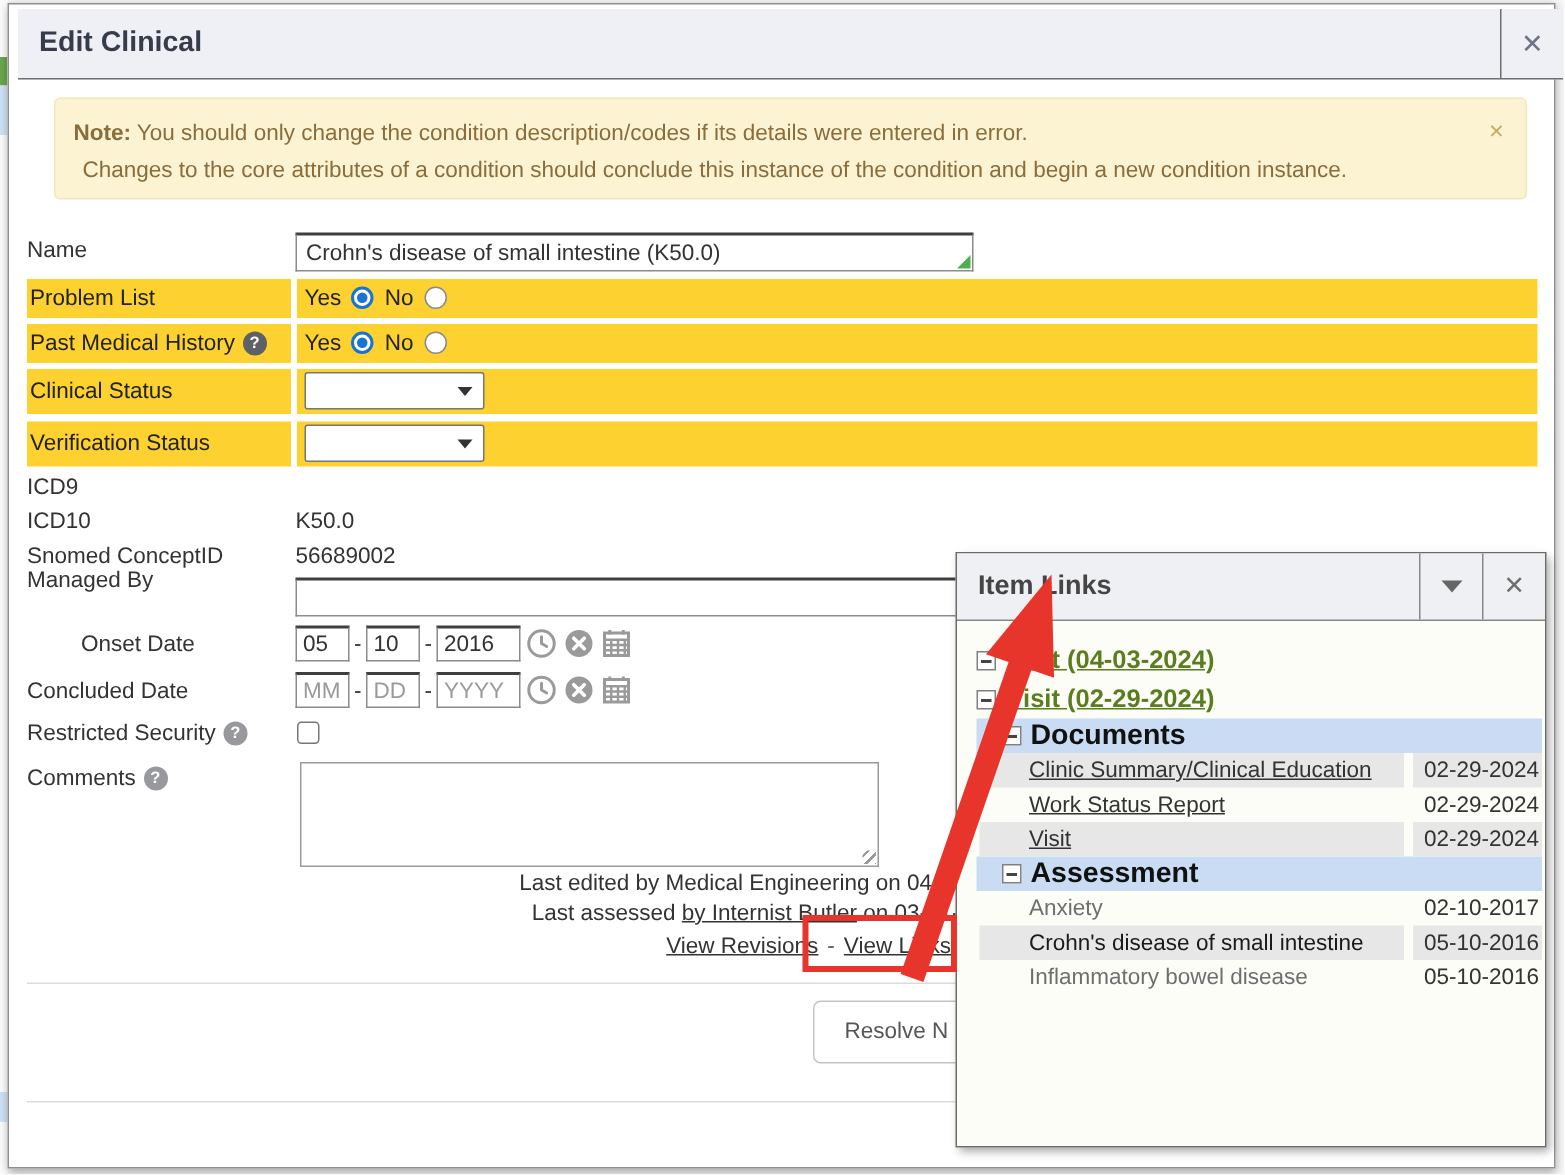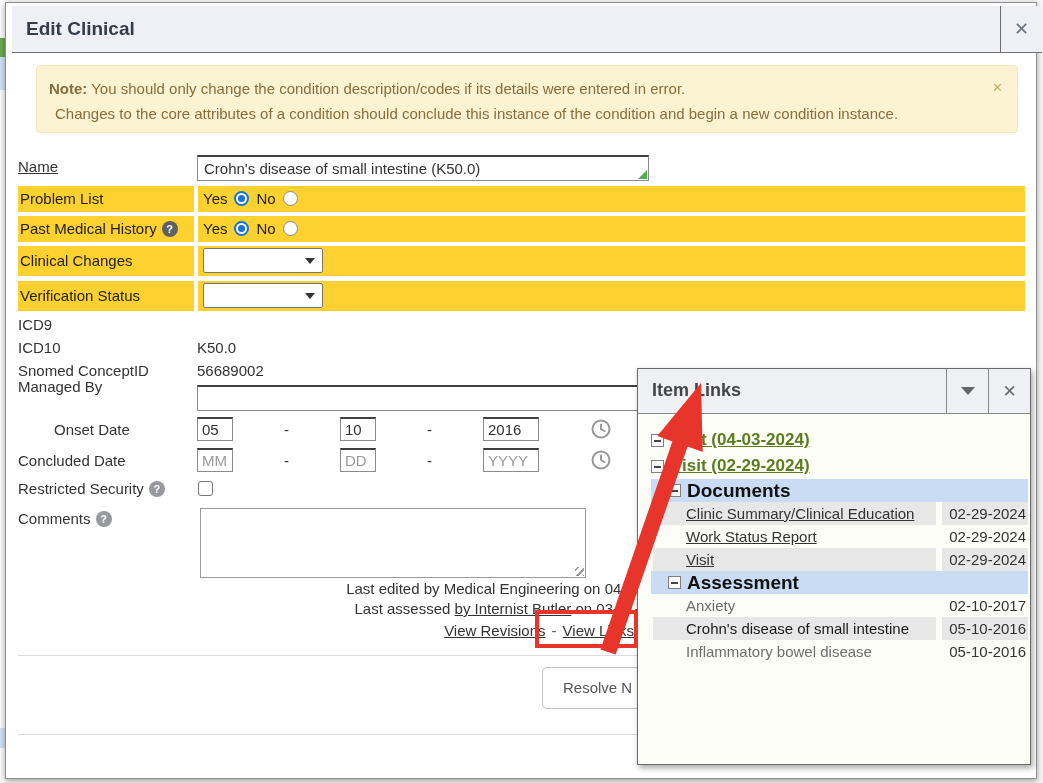--- a/index.html
+++ b/index.html
@@ -53,21 +53,21 @@
   .tfield { background:#fff; border:1px solid #8b8b8b; border-top:2px solid #3f3f3f;
             font-family:"Liberation Sans",sans-serif; font-size:15px; color:#333; padding:2px 6px; }
   .namewrap { position:absolute; left:197px; top:155px; width:452px; height:26px; }
   .namewrap .tfield { width:100%; height:100%; }
   .grip-green { position:absolute; right:2px; bottom:2px; width:0; height:0;
                 border-left:9px solid transparent; border-bottom:9px solid #4caf50; }
   .dinput { width:36px; height:24px; text-align:left; padding:2px 4px; }
   .yinput { width:56px; }
   .dinput::placeholder { color:#9a9a9a; }
   .dash { font-size:15px; color:#333; margin:0 3px; }
-  .dategroup { position:absolute; display:flex; align-items:center;gap:48px; }
+  .dategroup { position:absolute; display:flex; align-items:center; }
   .dategroup svg { margin-left:3px; }
   .checkbox { position:absolute; width:15px; height:15px; border:1px solid #767676; border-radius:3px; background:#fff; cursor:pointer; }
   .commentswrap { position:absolute; left:200px; top:508px; width:386px; height:70px; }
   .commentswrap textarea { width:100%; height:100%; resize:none; background:#fff; border:1px solid #9a9a9a;
             font-family:"Liberation Sans",sans-serif; font-size:15px; padding:4px 6px; }
   .grip-gray { position:absolute; right:2px; bottom:2px; width:9px; height:9px;
      background:repeating-linear-gradient(135deg, transparent 0 2px, #999 2px 3.5px, transparent 3.5px 5px); }
 
   .meta-line { position:absolute; left:240px; width:408px; text-align:right; font-size:15px; color:#333; white-space:nowrap; }
   .meta-line a, .links-row a { color:#333; text-decoration:underline; cursor:pointer; }
@@ -129,21 +129,21 @@
     <div class="note">
       <div class="note-line1">
         <b>Note:</b>
         <span>You should only change the condition description/codes if its details were entered in error.</span>
       </div>
       <div class="note-line2">Changes to the core attributes of a condition should conclude this instance of the condition and begin a new condition instance.</div>
       <div class="note-close">✕</div>
     </div>
   </div>
 
-  <div class="flabel" style="left:18px;top:158px;text-decoration:underline;">Name</div>
+  <div class="flabel" style="left:18px;top:158px;">Name</div>
   <div class="namewrap">
     <input class="tfield" value="Crohn's disease of small intestine (K50.0)" style="">
     <div class="grip-green"></div>
   </div>
 
   <div class="yrow" style="top:186px;height:26px;">
     <div class="ylabel">Problem List</div>
     <div class="cellgap"></div>
     <div class="yvalue">
       <span>Yes</span>
@@ -161,21 +161,21 @@
     <div class="cellgap"></div>
     <div class="yvalue">
       <span>Yes</span>
       <span class="radio on"></span>
       <span>No</span>
       <span class="radio"></span>
     </div>
   </div>
 
   <div class="yrow" style="top:246px;height:30px;">
-    <div class="ylabel" style="top:6px;">Clinical Changes</div>
+    <div class="ylabel" style="top:6px;">Clinical Status</div>
     <div class="cellgap"></div>
     <div class="yvalue" style="top:2px;">
       <div class="selectbox">
         <span></span>
         <span class="caret"></span>
       </div>
     </div>
   </div>
 
   <div class="yrow" style="top:281px;height:30px;">

